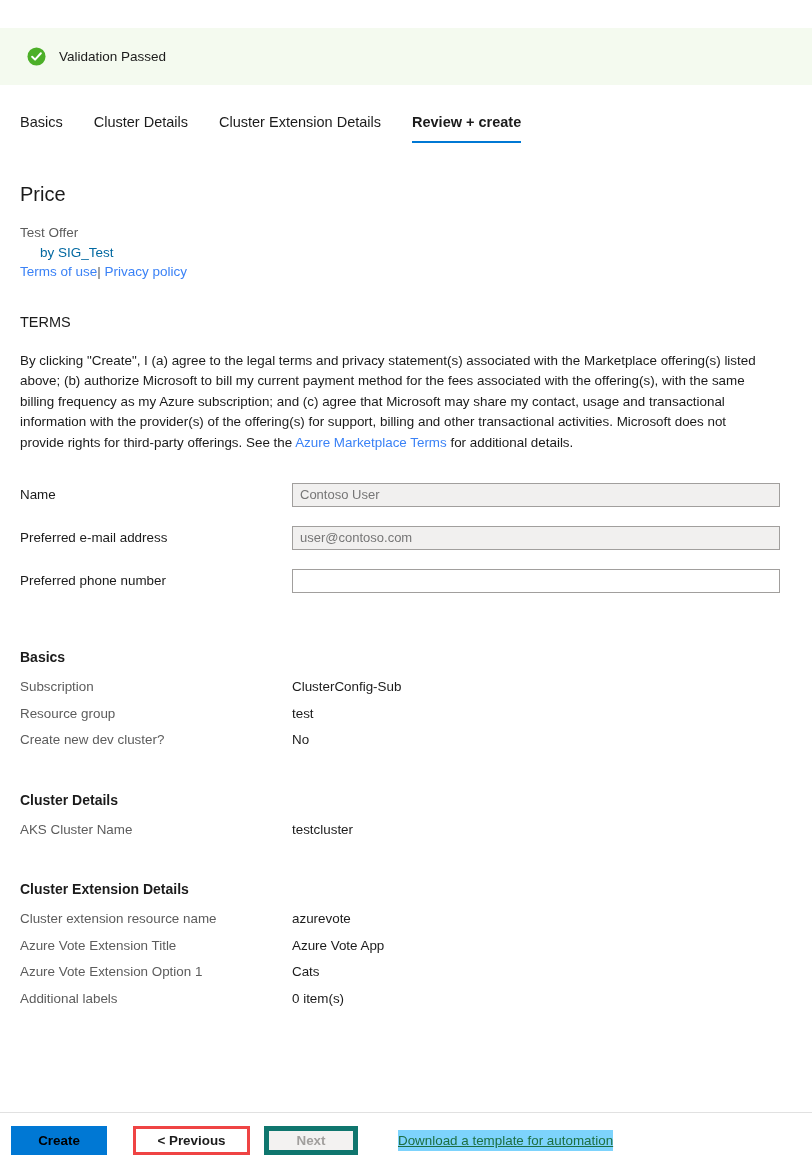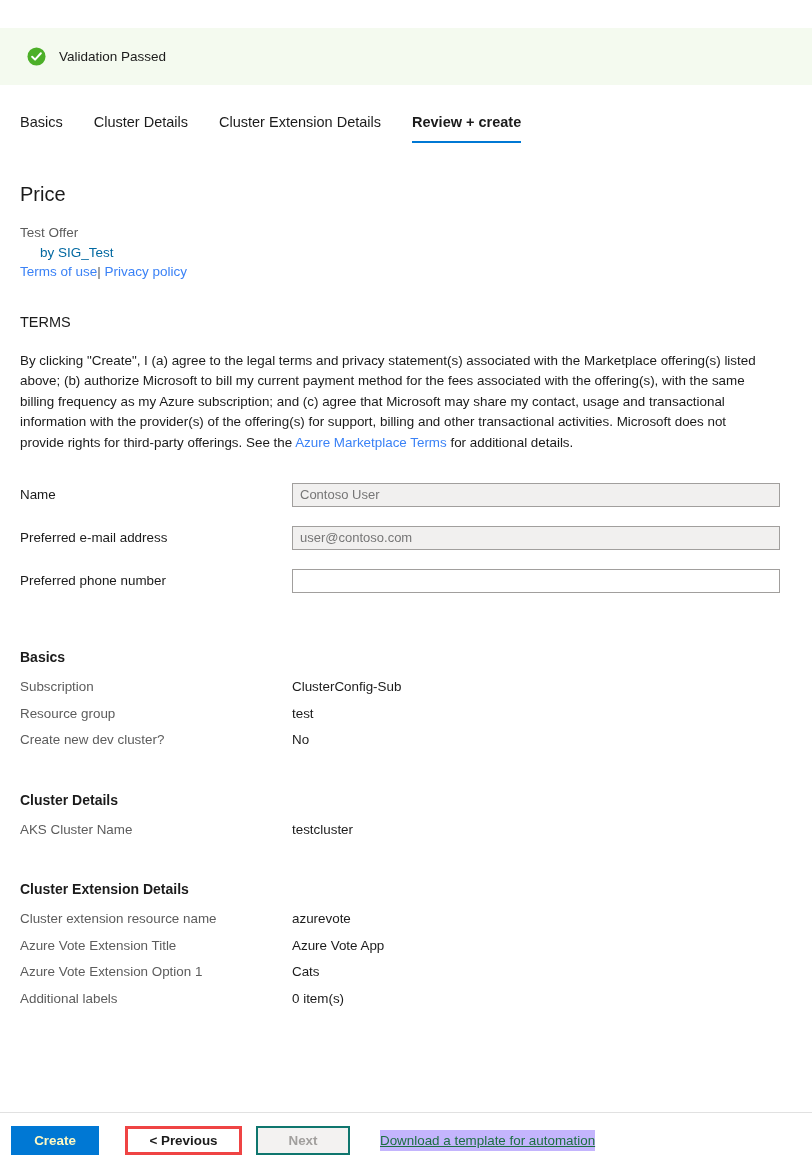--- a/index.html
+++ b/index.html
@@ -213,45 +213,45 @@
     font-size: 13.4px;
     font-weight: bold;
     cursor: pointer;
     display: flex;
     align-items: center;
     justify-content: center;
     padding: 0 10px;
   }
   .btn-create {
     margin-left: 11px;
-    width: 88px;
+    width: 96px;
     background: #0078d4;
-    color: #fef9c3;
+    color: #000000;
     border: 1px solid #0078d4;
   }
   .btn-previous {
     margin-left: 26px;
     width: 117px;
     background: #ffffff;
     color: #1b1b1b;
     border: 3px solid #ef4444;
   }
   .btn-next {
     margin-left: 14px;
     width: 94px;
     background: #f3f2f1;
     color: #a19f9d;
-    border: 2px solid #0f766e;
+    border: 5px solid #0f766e;
     cursor: default;
   }
   .download-link {
-    margin-left: 30px;
+    margin-left: 40px;
     font-size: 13.4px;
     color: #1d6f42;
-    background: #c4b5fd;
+    background: #7dd3fc;
     text-decoration: underline;
     text-decoration-color: #1d6f42;
     cursor: pointer;
     line-height: 19px;
     padding: 1px 0;
     white-space: nowrap;
   }
 </style>
 </head>
 <body>

